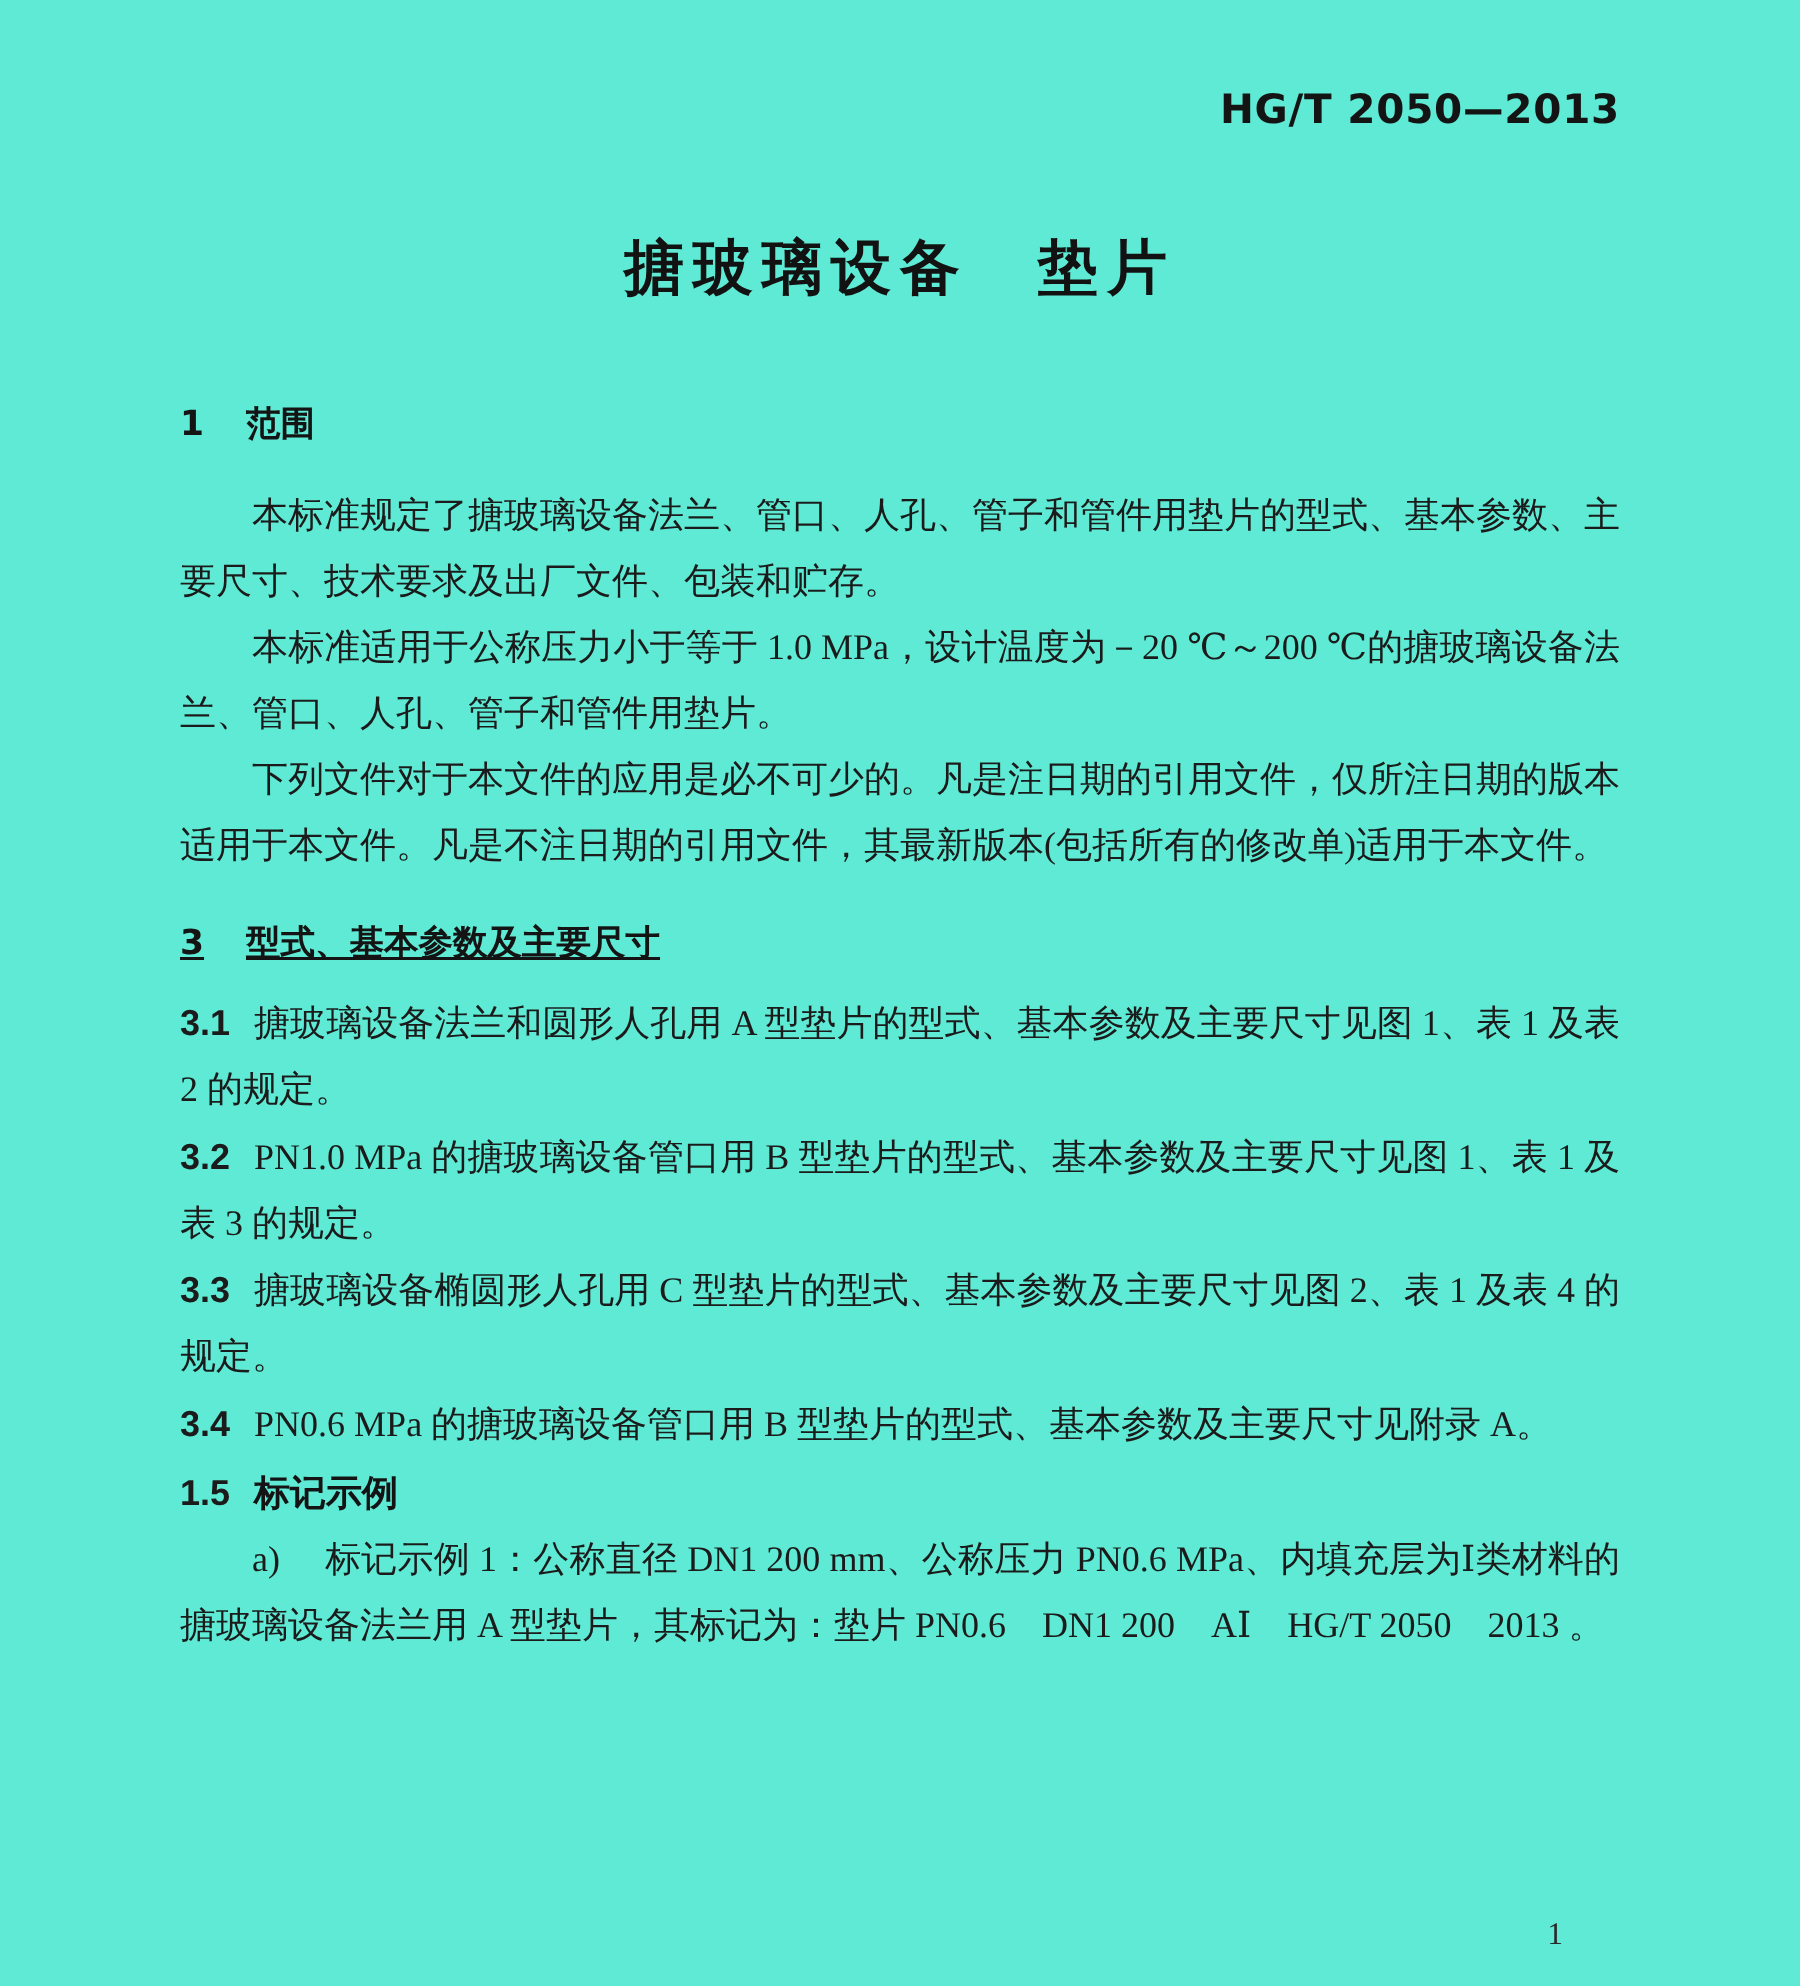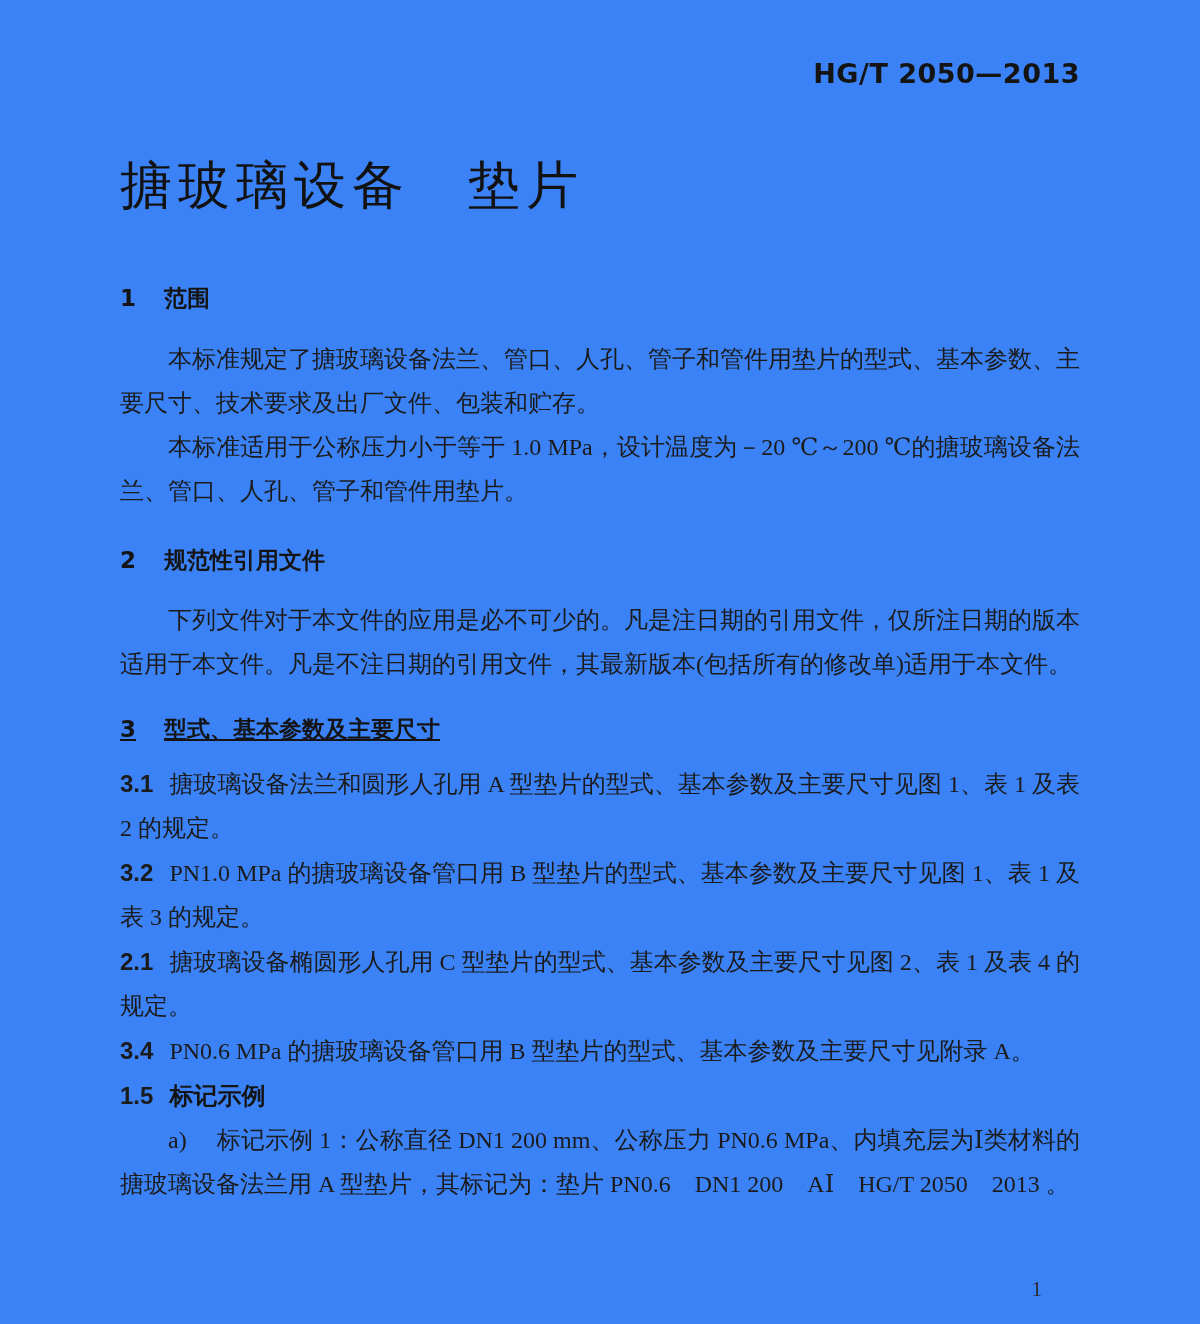--- a/index.html
+++ b/index.html
@@ -1,42 +1,42 @@
 <!DOCTYPE html>
 <html lang="zh"><head>
 <meta charset="utf-8">
 <style>
   html, body { margin: 0; padding: 0; background: #ffffff; }
   .page {
     position: relative;
     width: 1200px;
     height: 1324px;
     margin: 0 auto;
-    background: #3b82f6;
+    background: #5eead4;
     color: #1b1b1b;
     font-family: "Liberation Serif", "DejaVu Serif", serif;
     box-sizing: border-box;
     padding: 0 120px;
     overflow: hidden;
   }
   .doc-number {
     padding-top: 58px;
     text-align: right;
     font-family: "DejaVu Sans", "Liberation Sans", sans-serif;
     font-weight: 700;
     font-size: 27px;
     letter-spacing: 0.5px;
     color: #141414;
   }
   .doc-title {
     margin: 62px 0 0 0;
-    text-align: left;
+    text-align: center;
     font-family: "DejaVu Sans", "Liberation Sans", sans-serif;
-    font-weight: 400;
-    font-size: 52px;
+    font-weight: 700;
+    font-size: 40px;
     letter-spacing: 6px;
     color: #121212;
   }
   .sec-h {
     margin: 0;
     font-family: "DejaVu Sans", "Liberation Sans", sans-serif;
     font-weight: 700;
     font-size: 23px;
     color: #141414;
     line-height: 1.2;
@@ -102,39 +102,36 @@
 
   <div class="section">
     <h2 class="sec-h sec-h1">
       <span class="sec-num">1</span><span>范围</span>
     </h2>
     <p class="body-p indent">本标准规定了搪玻璃设备法兰、管口、人孔、管子和管件用垫片的型式、基本参数、主要尺寸、技术要求及出厂文件、包装和贮存。</p>
     <p class="body-p indent">本标准适用于公称压力小于等于 1.0 MPa，设计温度为－20 ℃～200 ℃的搪玻璃设备法兰、管口、人孔、管子和管件用垫片。</p>
   </div>
 
   <div class="section">
-    <h2 class="sec-h sec-h2">
-      <span class="sec-num">2</span><span>规范性引用文件</span>
-    </h2>
     <p class="body-p indent">下列文件对于本文件的应用是必不可少的。凡是注日期的引用文件，仅所注日期的版本适用于本文件。凡是不注日期的引用文件，其最新版本(包括所有的修改单)适用于本文件。</p>
   </div>
 
   <div class="section">
     <h2 class="sec-h sec-h3">
       <span class="sec-num">3</span><span>型式、基本参数及主要尺寸</span>
     </h2>
 
     <p class="body-p clause">
       <b class="clause-num">3.1</b><span class="clause-text"><span>搪玻璃设备法兰和圆形人孔用 A 型垫片的型式、基本参数及主要尺寸见图 1、表 1 及表 2 的规定。</span></span>
     </p>
     <p class="body-p clause">
       <b class="clause-num">3.2</b><span class="clause-text"><span class="it">PN</span><span>1.0 MPa 的搪玻璃设备管口用 B 型垫片的型式、基本参数及主要尺寸见图 1、表 1 及表 3 的规定。</span></span>
     </p>
     <p class="body-p clause">
-      <b class="clause-num">2.1</b><span class="clause-text"><span>搪玻璃设备椭圆形人孔用 C 型垫片的型式、基本参数及主要尺寸见图 2、表 1 及表 4 的规定。</span></span>
+      <b class="clause-num">3.3</b><span class="clause-text"><span>搪玻璃设备椭圆形人孔用 C 型垫片的型式、基本参数及主要尺寸见图 2、表 1 及表 4 的规定。</span></span>
     </p>
     <p class="body-p clause">
       <b class="clause-num">3.4</b><span class="clause-text"><span class="it">PN</span><span>0.6 MPa 的搪玻璃设备管口用 B 型垫片的型式、基本参数及主要尺寸见附录 A。</span></span>
     </p>
     <h3 class="clause-h">
       <b class="clause-num">1.5</b><span class="clause-label">标记示例</span>
     </h3>
 
     <p class="body-p example">
       <span class="ex-tag">a)</span><span><span>标记示例 1：公称直径 </span><span class="it">DN</span><span>1 200 mm、公称压力 </span><span class="it">PN</span><span>0.6 MPa、内填充层为Ⅰ类材料的搪玻璃设备法兰用 A 型垫片，其标记为：垫片 PN0.6　DN1 200　AⅠ　HG/T 2050　2013 。</span></span>

